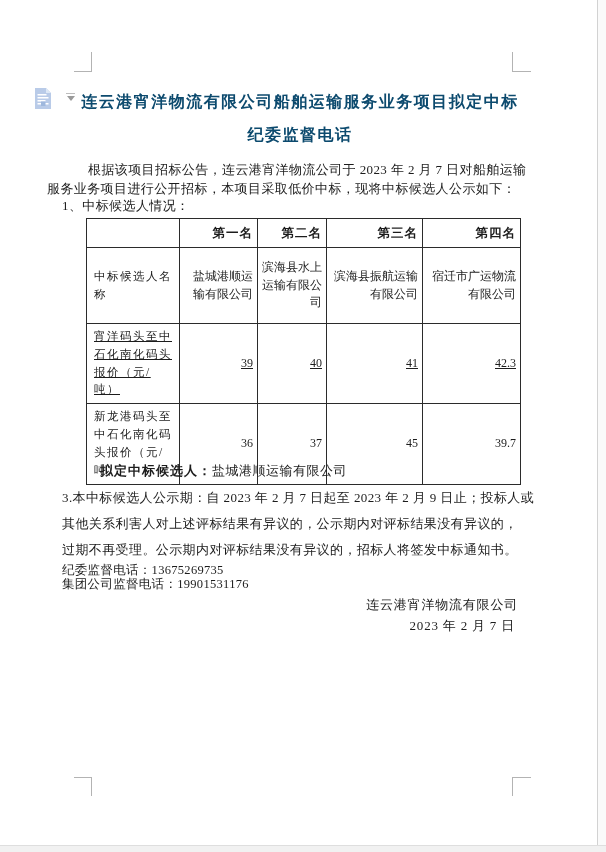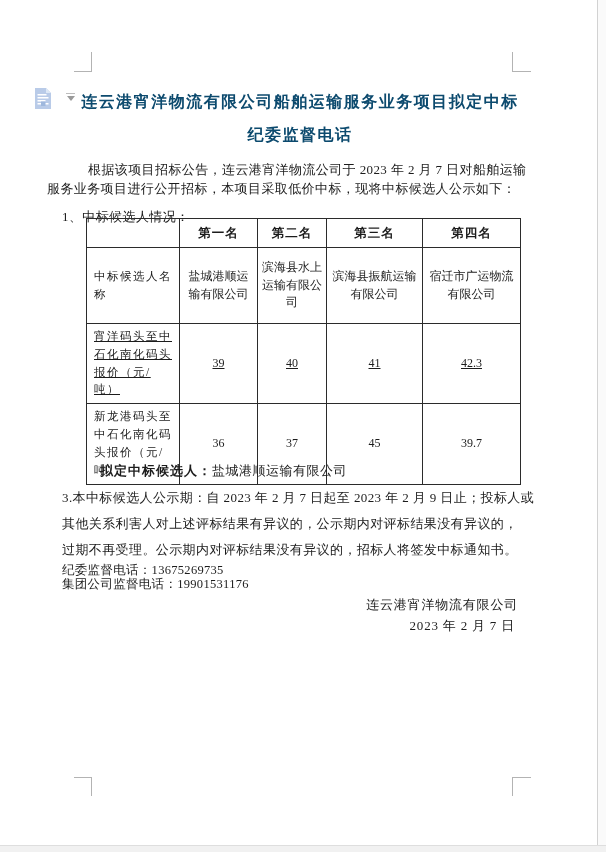--- a/index.html
+++ b/index.html
@@ -27,25 +27,25 @@
                  border-top:5px solid #9a9a9a; }
   .paste-arrow-bar { position:absolute; left:35px; top:8px; width:9px; height:1px; background:#bdbdbd; }
 
   
   .doc-title { position:absolute; left:40px; right:46px; top:85px; text-align:center;
                font-weight:bold; font-size:16px; line-height:33px; letter-spacing:1.5px; color:#0c4a6e; }
 
   .bodytext { font-size:13px; letter-spacing:0.4px; white-space:nowrap; }
   .l1 { position:absolute; left:88px; top:161px; }
   .l2 { position:absolute; left:47px; top:180px; }
-  .l3 { position:absolute; left:62px; top:208px; }
+  .l3 { position:absolute; left:62px; top:197px; }
 
   
   table.bid { position:absolute; left:86px; top:218px; border-collapse:collapse; table-layout:fixed; width:434px; }
-  table.bid td { border:1px solid #2b2b2b; text-align:center; vertical-align:middle;
+  table.bid td { border:1px solid #2b2b2b; text-align:right; vertical-align:middle;
                  font-size:12px; line-height:1.45; padding:2px 4px; color:#1c1c1c; }
   table.bid tr.hdr td { height:29px; font-weight:bold; font-size:12.5px; letter-spacing:1px; }
   table.bid tr.names td { height:76px; }
   table.bid tr.price1 td { height:62px;text-decoration:underline; }
   table.bid tr.price2 td { height:67px; }
   td.rowlabel { text-align:left !important; font-size:11.5px !important; letter-spacing:1.5px;
                 padding:4px 5px 4px 7px !important; line-height:1.55 !important; }
   td.num { font-size:12.5px; letter-spacing:0; }
 
   

